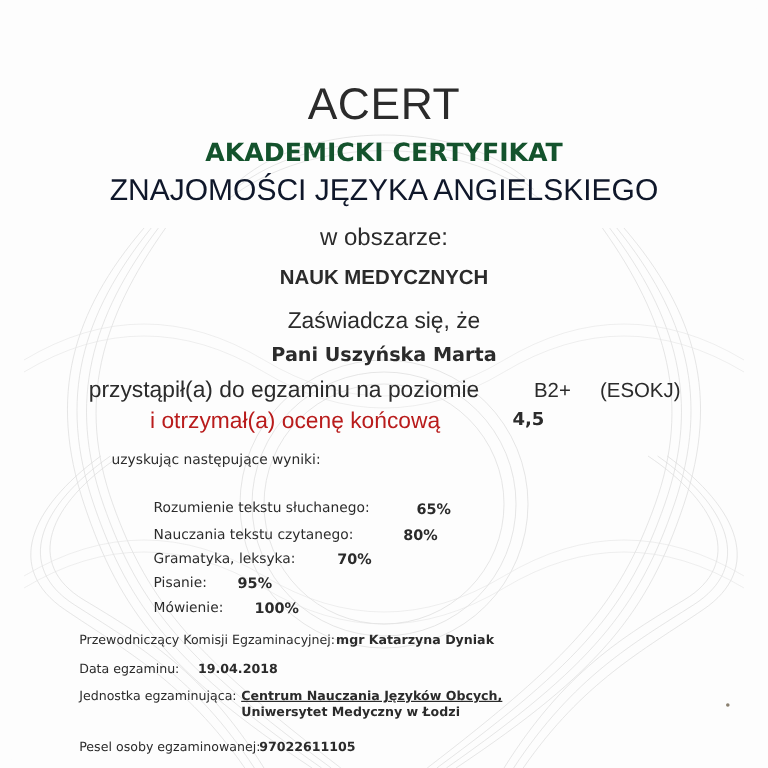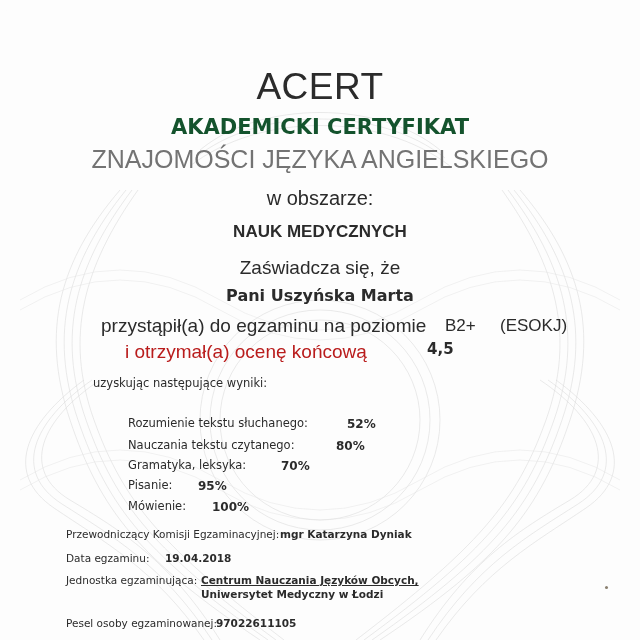--- a/index.html
+++ b/index.html
@@ -47,21 +47,21 @@
       top: 117px;
       font-family: "DejaVu Sans", sans-serif;
       font-weight: bold;
       font-size: 21px;
       color: #14532d;
     }
     .title-znaj {
       top: 147px;
       font-family: "Liberation Sans", sans-serif;
       font-size: 25px;
-      color: #737373;
+      color: #0f172a;
     }
     .w-obszarze {
       top: 188px;
       font-family: "Liberation Sans", sans-serif;
       font-size: 20px;
       color: #2b2b2b;
     }
     .field {
       top: 223px;
       font-family: "Liberation Sans", sans-serif;
@@ -81,21 +81,20 @@
       font-weight: bold;
       font-size: 16px;
       color: #2b2b2b;
     }
     .line-level {
       top: 316px;
       left: 74px;
       font-family: "Liberation Sans", sans-serif;
       font-size: 19px;
       color: #2b2b2b;
-      margin-left: 27px;
     }
     .level-val {
       top: 317px;
       left: 445px;
       font-family: "Liberation Sans", sans-serif;
       font-size: 17px;
       color: #2b2b2b;
     }
     .level-scale {
       top: 317px;
@@ -207,21 +206,21 @@
   <div class="t level-val">B2+</div>
   <div class="t level-scale">(ESOKJ)</div>
 
   <div class="t line-grade">i otrzymał(a) ocenę końcową</div>
   <div class="t grade-val">4,5</div>
 
   <div class="t results-intro">uzyskując następujące wyniki:</div>
 
   <div>
     <div class="t res-label" style="top:418px;">Rozumienie tekstu słuchanego:</div>
-    <div class="t res-val" style="top:418px;left:347px;">52%</div>
+    <div class="t res-val" style="top:418px;left:347px;">65%</div>
 
     <div class="t res-label" style="top:440px;">Nauczania tekstu czytanego:</div>
     <div class="t res-val" style="top:440px;left:336px;">80%</div>
 
     <div class="t res-label" style="top:460px;">Gramatyka, leksyka:</div>
     <div class="t res-val" style="top:460px;left:281px;">70%</div>
 
     <div class="t res-label" style="top:480px;">Pisanie:</div>
     <div class="t res-val" style="top:480px;left:198px;">95%</div>
 

